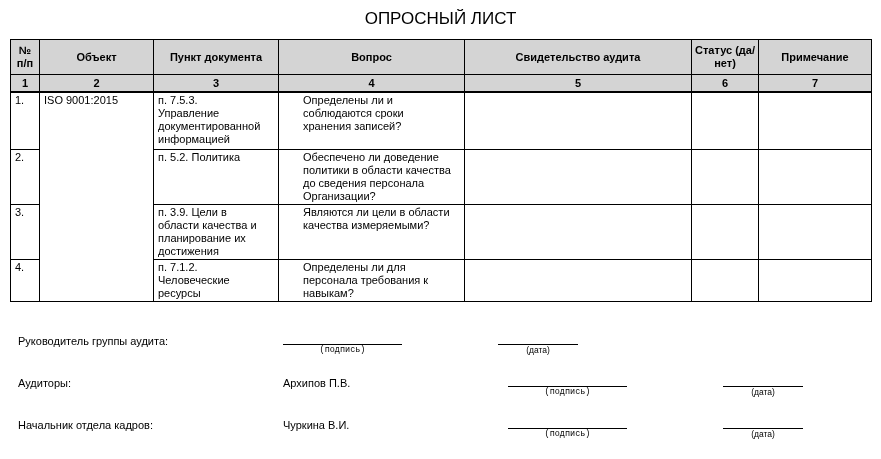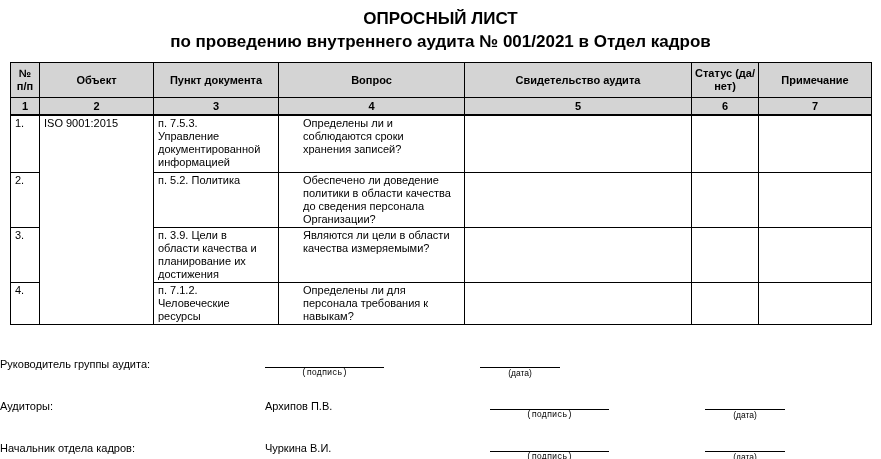--- a/index.html
+++ b/index.html
@@ -12,21 +12,21 @@
     font-family: "Liberation Sans", sans-serif;
     color: #000000;
   }
   .page {
     width: 881px;
     height: 459px;
     position: relative;
   }
   .doc-title {
     text-align: center;
-    font-weight: bold;
+    font-weight: normal;
     font-size: 17px;
     line-height: 23px;
     padding-top: 7px;
   }
   table.audit-table {
     border-collapse: collapse;
     table-layout: fixed;
     width: 861px;
     margin: 9px 0 0 10px;
     border: 1.5px solid #000;
@@ -62,20 +62,21 @@
   .row-4 td { height: 36px; }
   td.c-question { padding-right: 12px; padding-left: 24px; }
   td.c-clause { padding-right: 8px; }
 
   .signatures {
     margin-top: 33px;
   }
   .sig-row {
     display: flex;
     align-items: flex-start;
+    margin-left: 18px;
     height: 42px;
     font-size: 11px;
     line-height: 13px;
   }
   .sig-role  { width: 265px; }
   .sig-name  { width: 225px; }
   .sig-line-block {
     width: 119px;
     margin-top: 9px;
     text-align: center;
@@ -96,21 +97,20 @@
     line-height: 11px;
   }
 </style>
 </head>
 <body>
 
 <div class="page">
 
   <div class="doc-title">
     <div>ОПРОСНЫЙ ЛИСТ</div>
-    <div>по проведению внутреннего аудита № 001/2021 в Отдел кадров</div>
   </div>
 
   <table class="audit-table">
     <colgroup>
       <col style="width:29px">
         <col style="width:114px">
         <col style="width:125px">
       <col style="width:186px">
         <col style="width:227px">
         <col style="width:67px">

